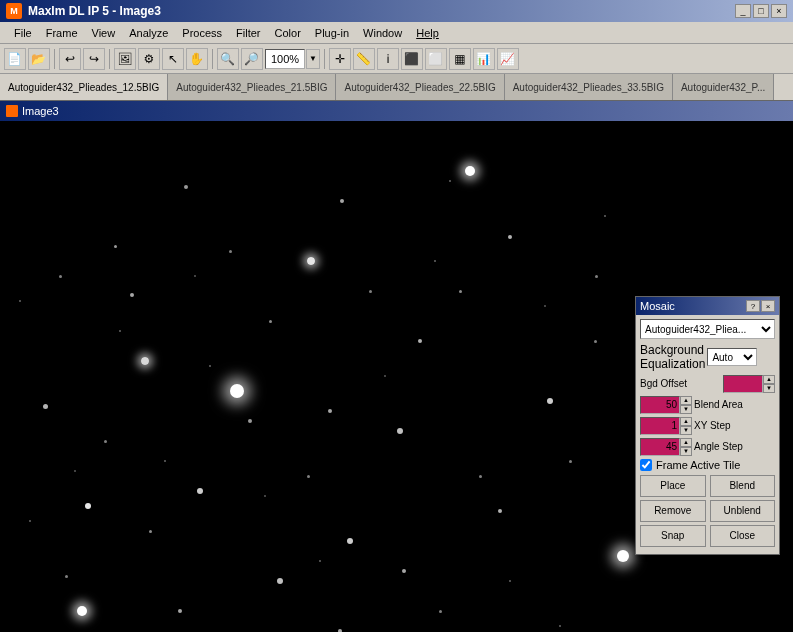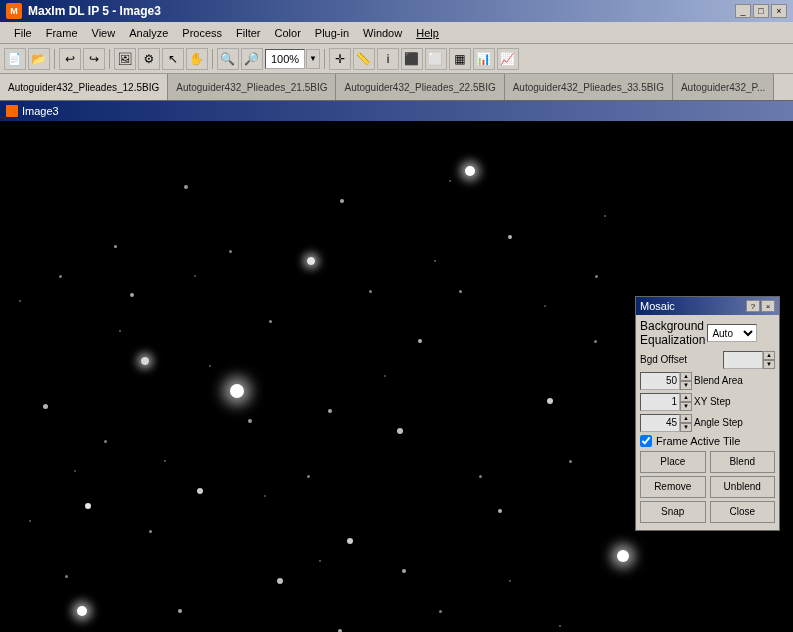--- a/index.html
+++ b/index.html
@@ -258,21 +258,21 @@
     }
     .dialog-input-spin {
       display: flex;
       align-items: center;
       gap: 0;
     }
     .dialog-input {
       width: 40px;
       height: 18px;
       border: 1px inset #aaa;
-      background: #e5e5e5;
+      background: #be185d;
       text-align: right;
       font-size: 10px;
       padding-right: 2px;
     }
     .spin-buttons {
       display: flex;
       flex-direction: column;
     }
     .spin-btn {
       width: 12px;
@@ -478,20 +478,25 @@
   <div class="mosaic-dialog">
     <div class="dialog-title-bar">
       <span>Mosaic</span>
       <div class="dialog-title-buttons">
         <div class="dialog-title-btn">?</div>
         <div class="dialog-title-btn">×</div>
       </div>
     </div>
     <div class="dialog-body">
 
+      <div class="dialog-dropdown-row">
+        <select class="dialog-select">
+          <option>Autoguider432_Pliea...</option>
+        </select>
+      </div>
 
       <div class="dialog-row">
         <div class="bgd-label-col">
           <span>Background</span>
           <span>Equalization</span>
         </div>
         <select class="auto-select">
           <option>Auto</option>
         </select>
       </div>

